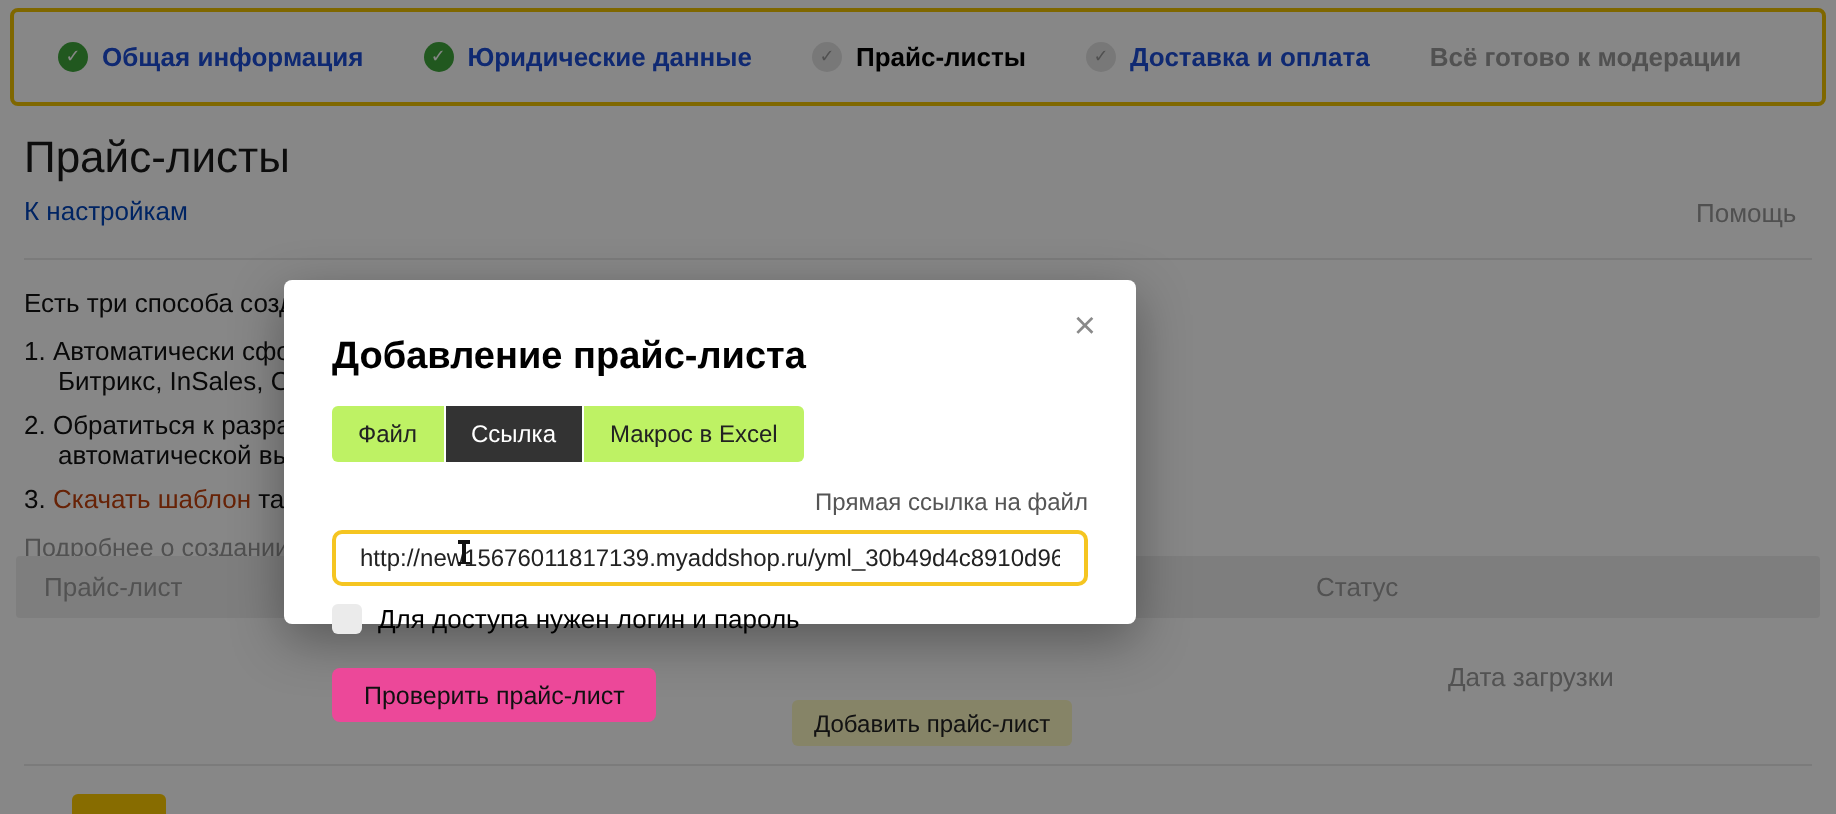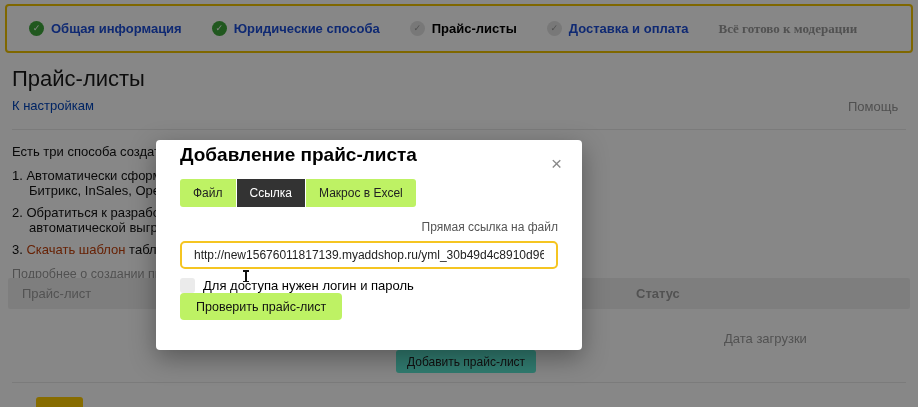--- a/index.html
+++ b/index.html
@@ -21,64 +21,64 @@
   .wstep { display: flex; align-items: center; gap: 7px; font-size: 13px; font-weight: 700; }
   .wcheck {
     width: 15px; height: 15px; border-radius: 50%;
     display: inline-flex; align-items: center; justify-content: center;
     font-size: 9px; line-height: 1; flex: none;
   }
   .wcheck.done { background: #3fa73c; color: #fff; }
   .wcheck.gray { background: #e3e3e3; color: #979797; }
   .wstep .lbl-blue { color: #1d4ed8; }
   .wstep .lbl-current { color: #000; }
-  .wizard-status { font-size: 13px; font-weight: 700; color: #999; font-family: Liberation Serif, serif; }
+  .wizard-status { font-size: 13px; font-weight: 700; color: #999; }
 
   .page-title { position: absolute; left: 12px; top: 66px; font-size: 22px; color: #1a1a1a; }
   .back-link { position: absolute; left: 12px; top: 98px; font-size: 13px; color: #0044bb; cursor: pointer; }
   .help-link { position: absolute; left: 848px; top: 99px; font-size: 13px; color: #979797; cursor: pointer; }
   .divider-top { position: absolute; left: 12px; right: 12px; top: 129px; height: 1px; background: #e8e8e8; }
 
   .guide { position: absolute; left: 12px; top: 144px; width: 310px; font-size: 13px; color: #111; line-height: 15px; }
   .guide .heading { margin-bottom: 9px; }
   .guide .item { margin-bottom: 7px; }
   .guide .indent { padding-left: 17px; }
   .guide .link { color: #c2410c; cursor: pointer; }
   .guide .more { margin-top: 10px; color: #999; font-size: 12.5px; }
 
   .table-head {
     position: absolute; left: 8px; top: 278px; width: 902px; height: 31px;
     background: #efefef; border-radius: 2px;
     font-size: 13px; color: #9b9b9b;
   }
   .table-head .col { position: absolute; top: 8px; }
   .col-pricelist { left: 14px; }
-  .col-status { left: 628px; font-weight: bold; }
+  .col-status { left: 650px; }
   .col-date { left: 716px; margin-top: 45px; }
 
   .add-btn {
     position: absolute; left: 396px; top: 350px; height: 23px;
-    background: #5eead4; border: none; border-radius: 3px;
+    background: #fef9c3; border: none; border-radius: 3px;
     font-family: inherit; font-size: 12px; color: #222; padding: 0 11px; cursor: pointer;
   }
   .divider-bottom { position: absolute; left: 12px; right: 12px; top: 382px; height: 1px; background: #e8e8e8; }
   .save-btn-cut {
     position: absolute; left: 36px; top: 397px; width: 47px; height: 12px;
     background: #ffcc00; border: none; border-radius: 3px 3px 0 0; cursor: pointer;
   }
 
   
   .overlay { position: absolute; inset: 0; background: rgba(0,0,0,0.47); }
 
   
   .modal {
-    position: absolute; left: 156px; top: 140px; width: 426px; height: 210px;
+    position: absolute; left: 142px; top: 140px; width: 426px; height: 172px;
     background: #fff; border-radius: 4px;
     box-shadow: 0 8px 26px rgba(0,0,0,0.35);
-    padding: 4px 24px;
+    padding: 28px 24px;
   }
   .modal-title { font-size: 19px; font-weight: 700; color: #000; }
   .modal-close {
     position: absolute; right: 16px; top: 10px; font-size: 19px; color: #8a8a8a;
     cursor: pointer; line-height: 1; padding: 4px;
   }
   .segmented { display: inline-flex; margin-top: 13px; border-radius: 3px; overflow: hidden; gap: 1px; }
   .seg {
     font-size: 12px; color: #222; background: #bef264; padding: 7px 13px;
     cursor: pointer; white-space: nowrap; border: none; font-family: inherit;
@@ -92,22 +92,22 @@
     font-family: inherit; font-size: 12px; color: #222; padding: 0 12px;
     outline: none; display: block;
   }
   .check-row { margin-top: 9px; display: flex; align-items: flex-start; gap: 8px; cursor: pointer; }
   .checkbox {
     width: 15px; height: 15px; background: #ebebeb; border-radius: 3px; flex: none;
   }
   .check-label { font-size: 13px; color: #000; }
 
   .submit-btn {
-    margin-top: 0; height: 27px; padding: 0 16px;
-    background: #bef264; border: none; border-radius: 4px;
+    margin-top: 17px; height: 27px; padding: 0 16px;
+    background: #ec4899; border: none; border-radius: 4px;
     font-family: inherit; font-size: 12.5px; color: #111; cursor: pointer; text-align: center;
   }
 
   .ibeam { position: absolute; left: 89px; top: 130px; width: 1.5px; height: 12px; background: #111; }
   .ibeam::before, .ibeam::after {
     content: ""; position: absolute; left: -2.5px; width: 6.5px; height: 1.5px; background: #111;
   }
   .ibeam::before { top: 0; } .ibeam::after { bottom: 0; }
 </style>
 </head>
@@ -115,21 +115,21 @@
 
 <div class="stage">
 
   <div class="wizard-bar">
     <div class="wstep">
       <span class="wcheck done">✓</span>
       <span class="lbl-blue">Общая информация</span>
     </div>
     <div class="wstep">
       <span class="wcheck done">✓</span>
-      <span class="lbl-blue">Юридические способа</span>
+      <span class="lbl-blue">Юридические данные</span>
     </div>
     <div class="wstep">
       <span class="wcheck gray">✓</span>
       <span class="lbl-current">Прайс-листы</span>
     </div>
     <div class="wstep">
       <span class="wcheck gray">✓</span>
       <span class="lbl-blue">Доставка и оплата</span>
     </div>
     <div class="wizard-status">Всё готово к модерации</div>

